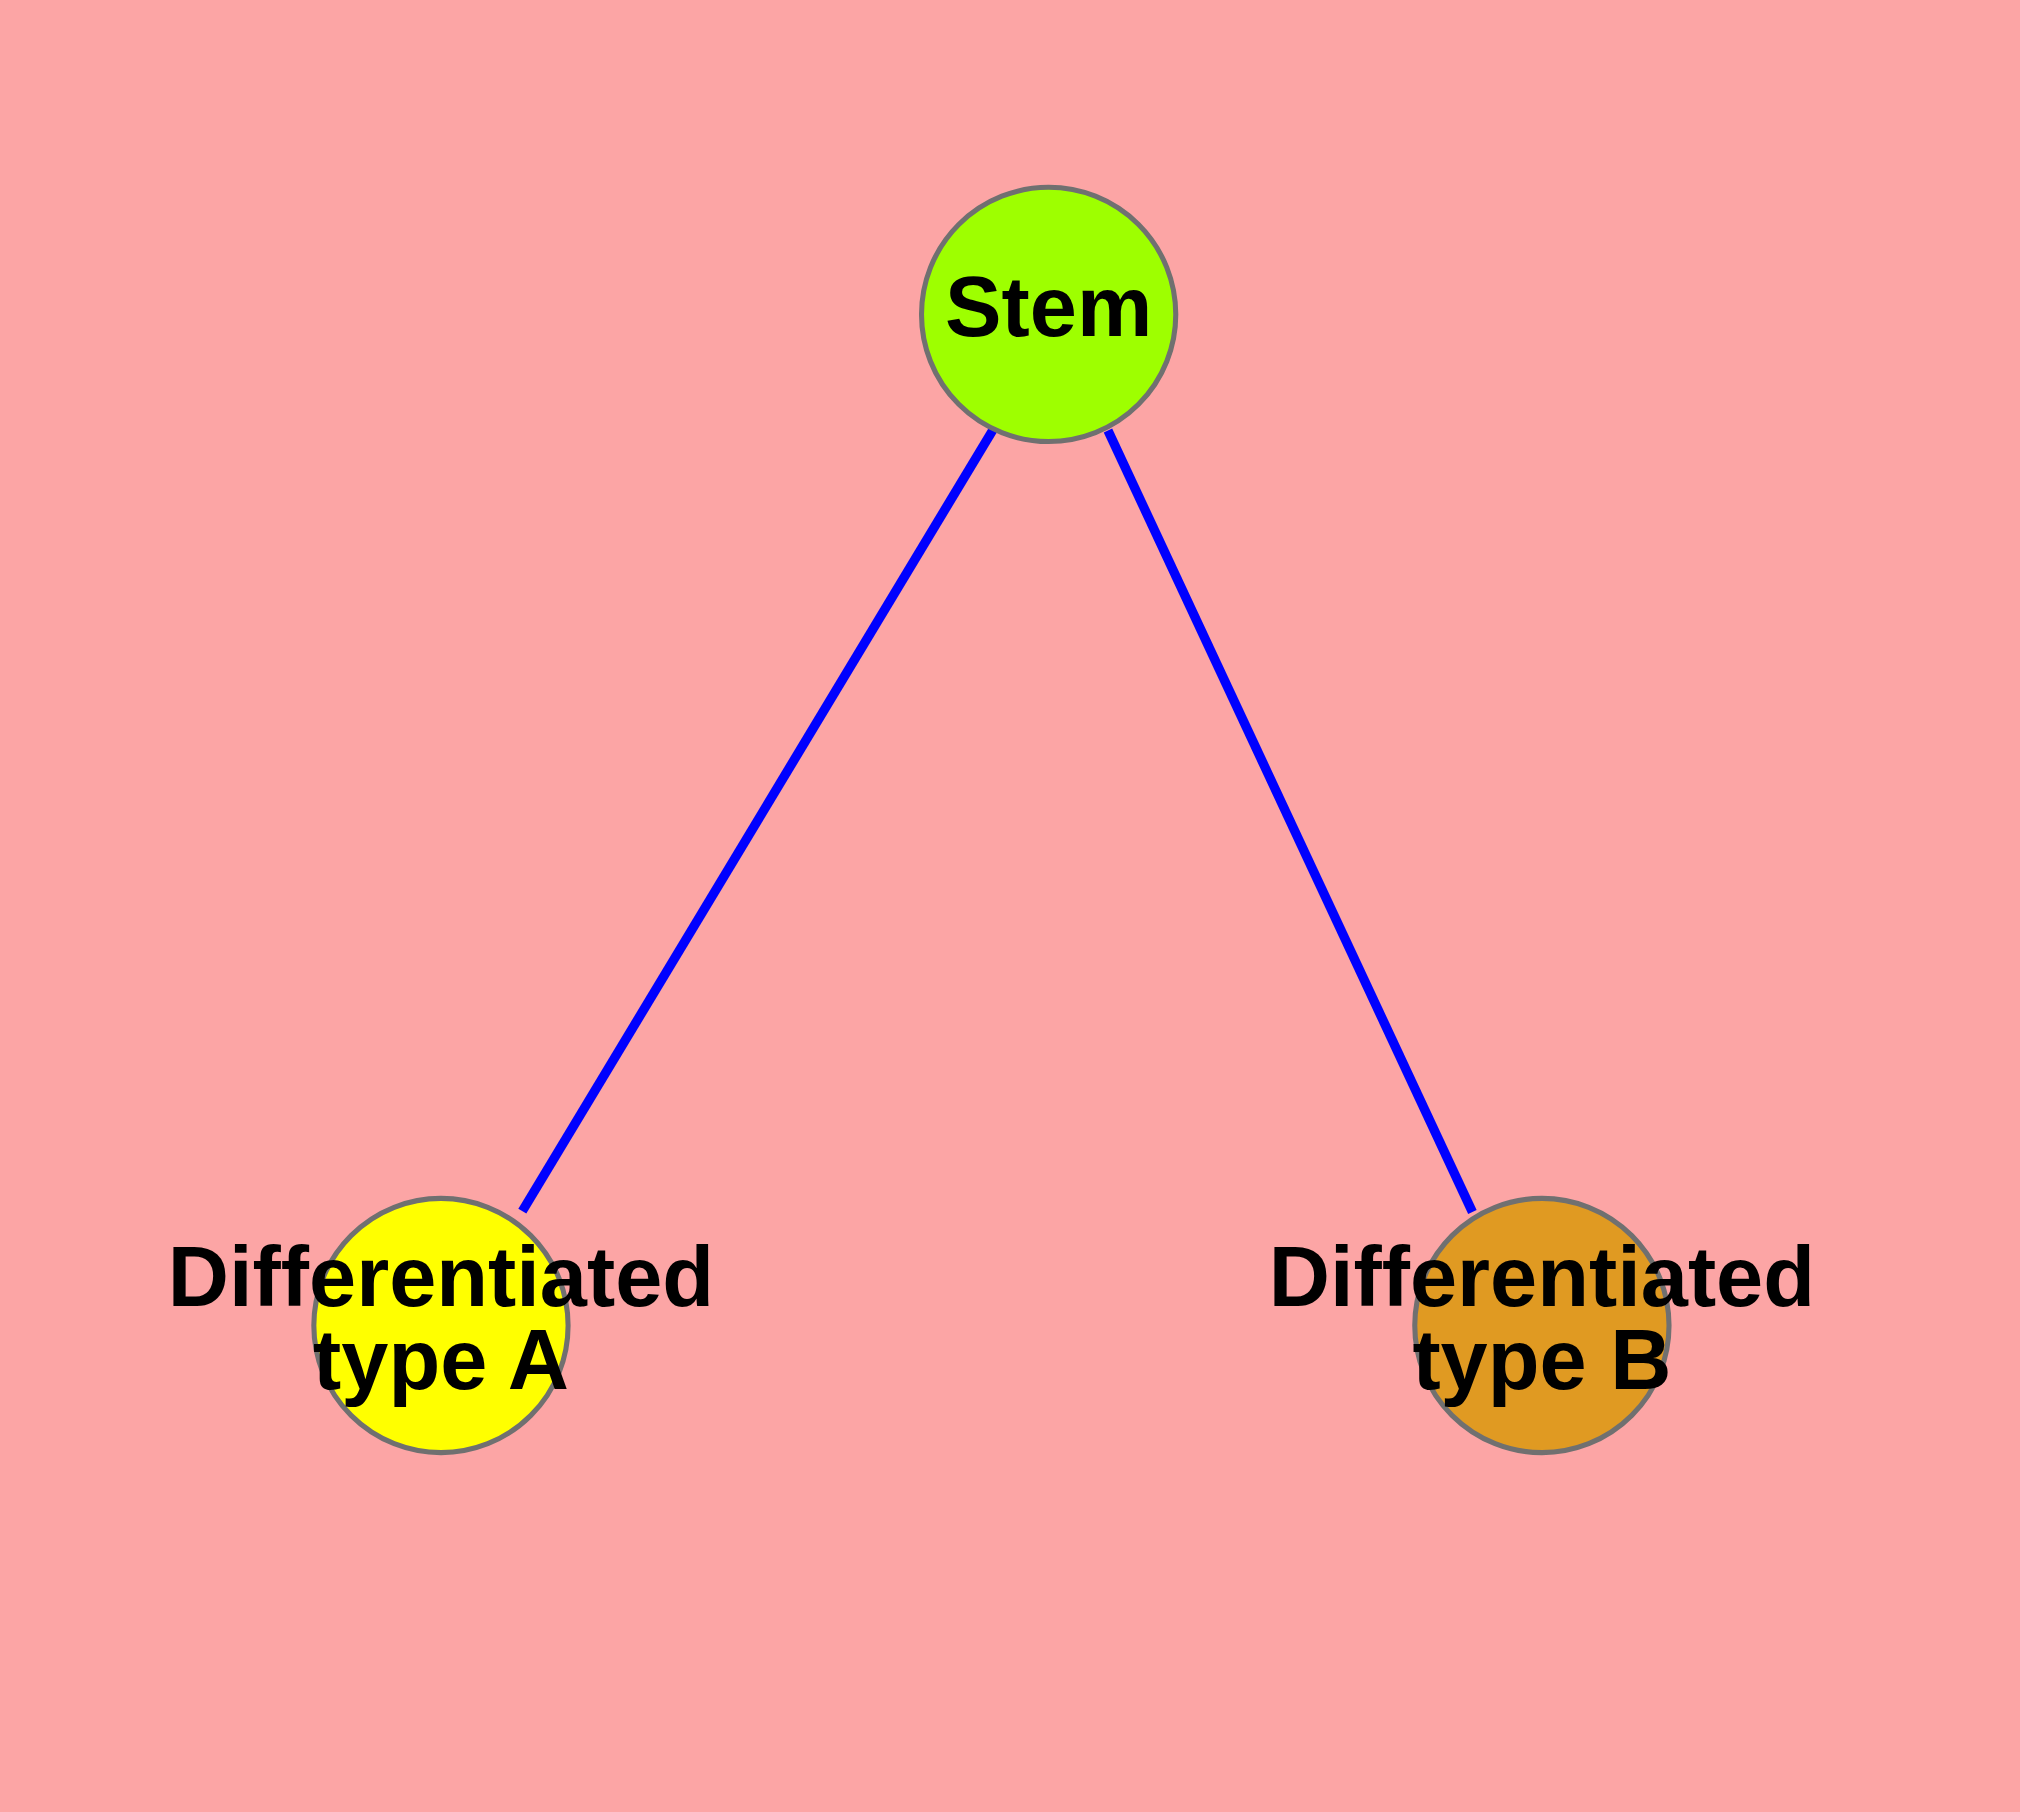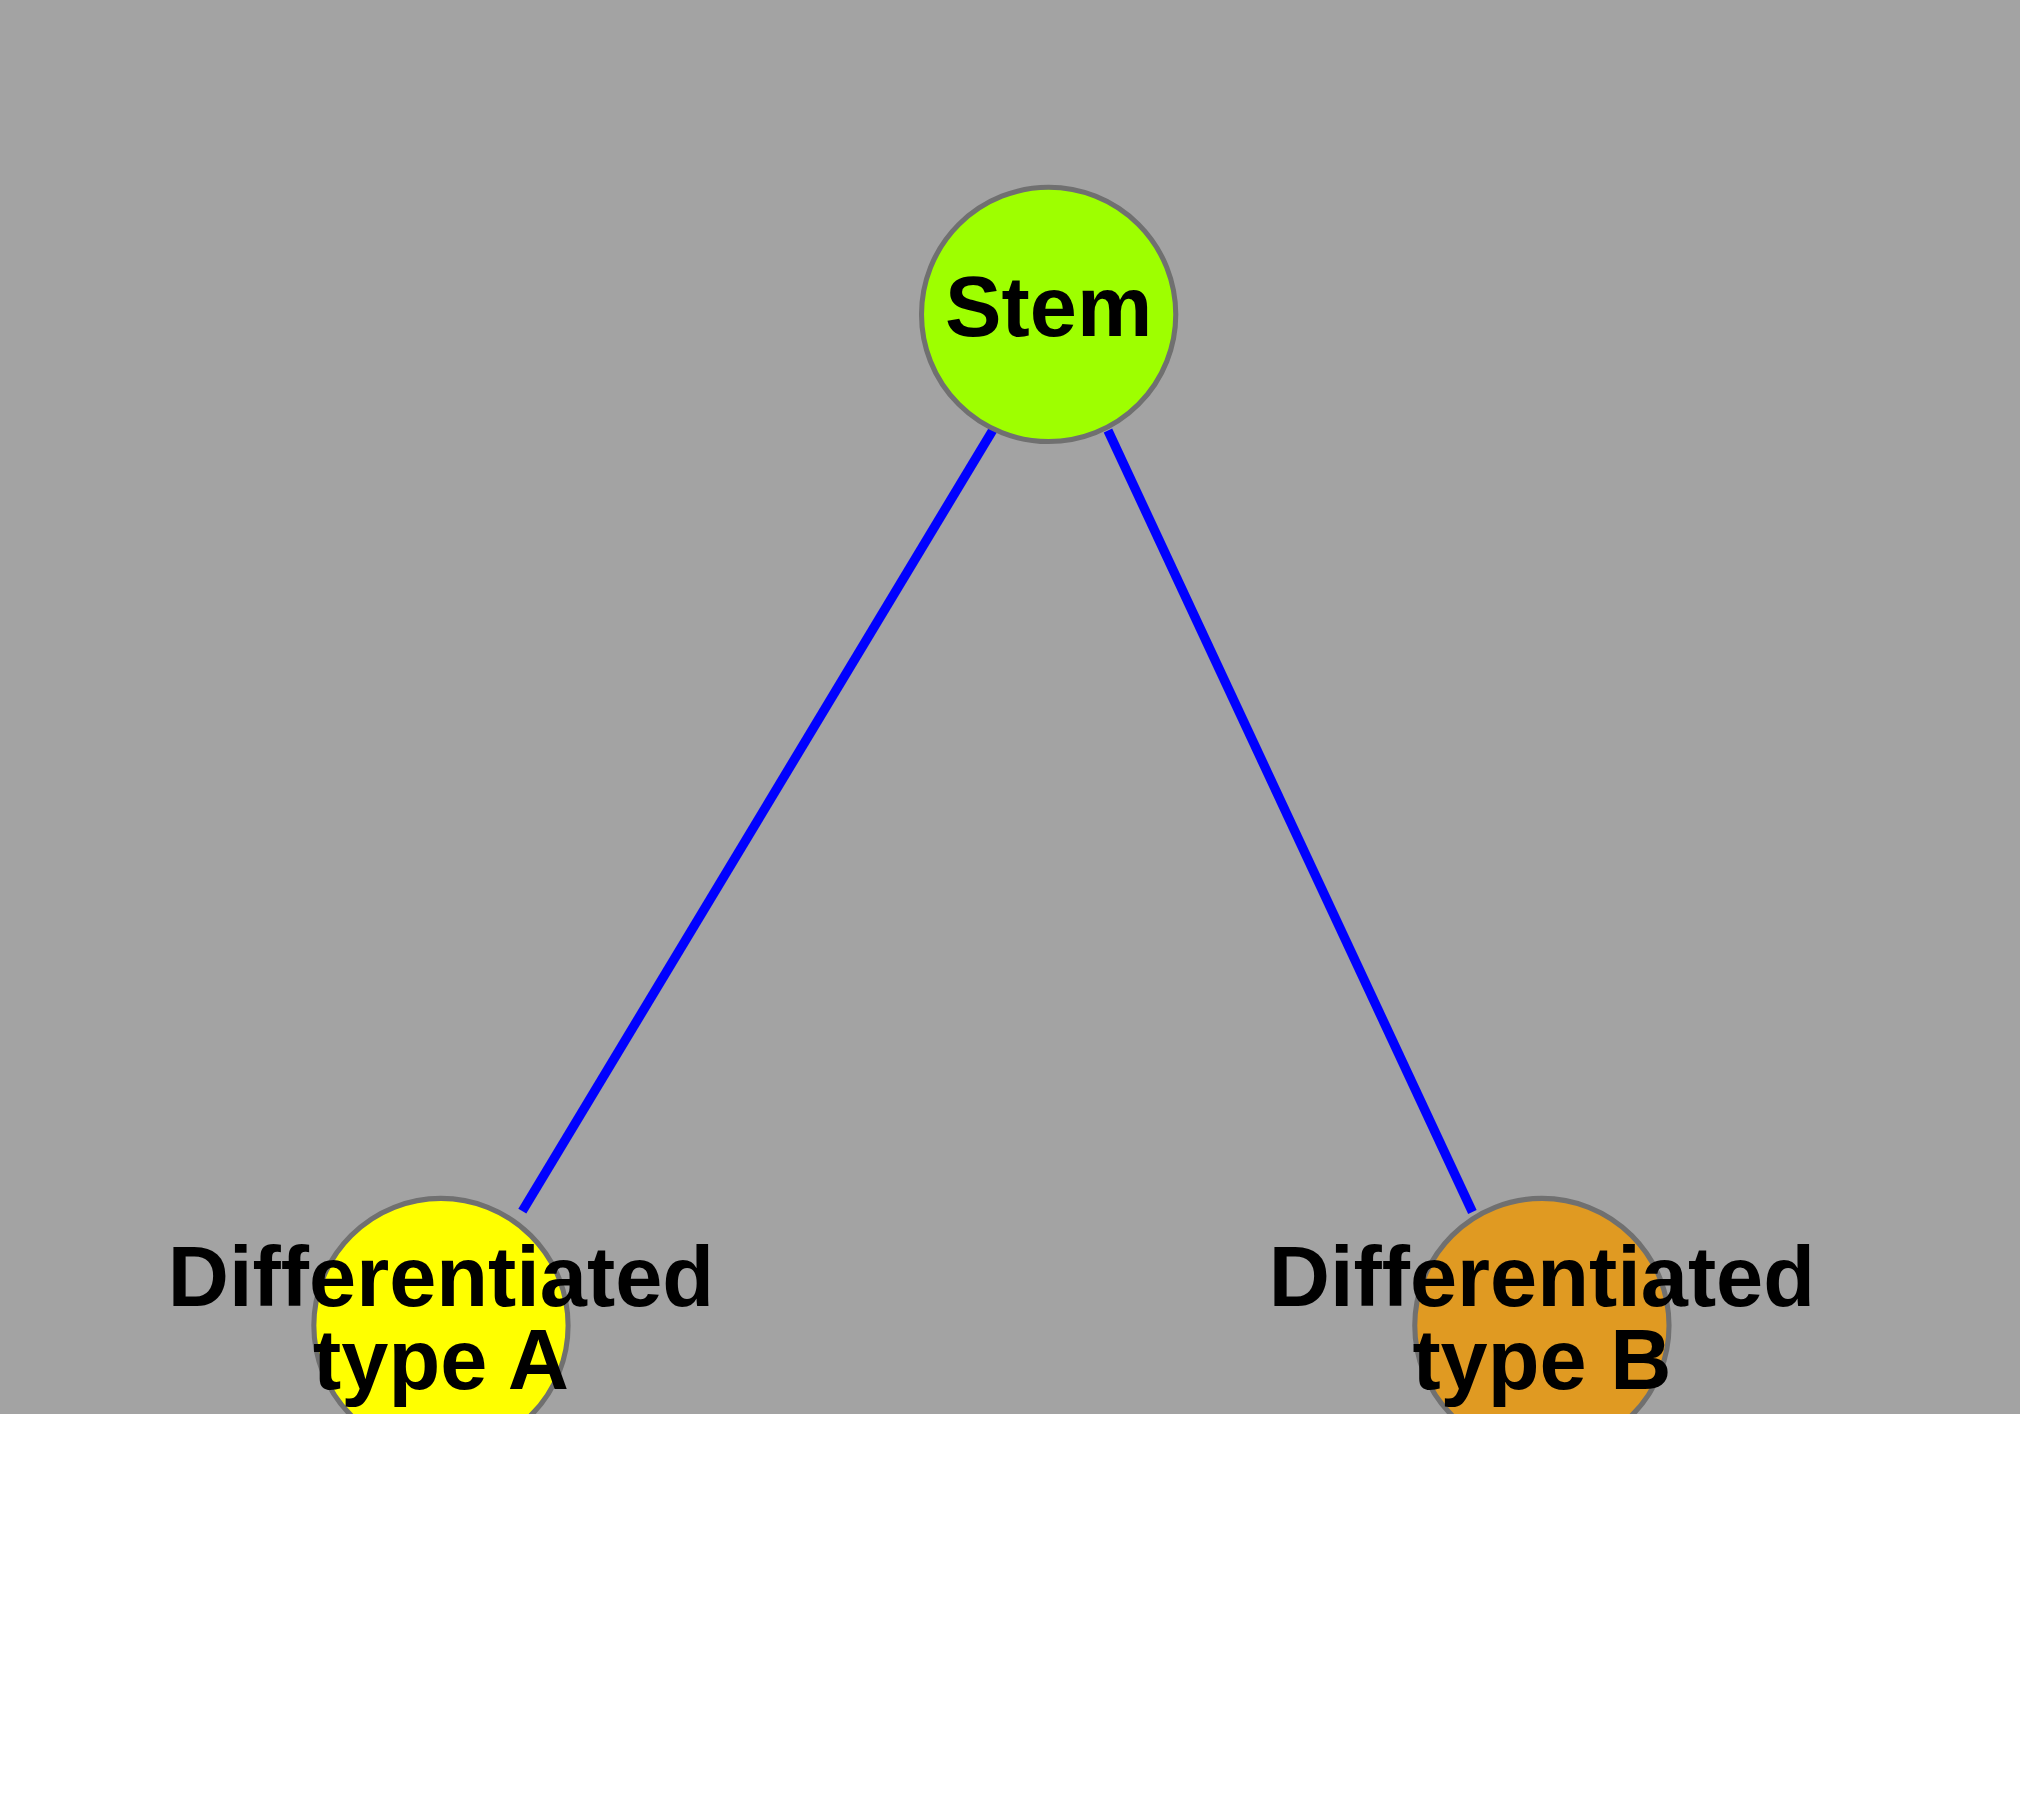--- a/index.html
+++ b/index.html
@@ -28,21 +28,21 @@
     font-weight: bold;
     fill: #000000;
     text-anchor: middle;
     dominant-baseline: middle;
     paint-order: normal;
   }
 </style>
 </head>
 <body>
 
-<div id="canvas" style="width: 2021px; height: 1414px; background: #a3a3a3;">
+<div id="canvas" style="width: 2021px; height: 1812px; background: #fca5a5;">
   <svg id="graph-svg" viewBox="0 0 2384 2138">
     <g id="edges-layer">
         <line x1="1172" y1="506" x2="616" y2="1429" stroke="#0000ff" stroke-width="11" stroke-linecap="butt"></line>
         <line x1="1307" y1="508" x2="1737" y2="1430" stroke="#0000ff" stroke-width="11" stroke-linecap="butt"></line>
       </g>
     <g id="nodes-layer">
         <circle cx="1237" cy="371" r="150" fill="#9eff00" stroke="#707070" stroke-width="6"></circle>
         <circle cx="520" cy="1564" r="150" fill="#ffff00" stroke="#707070" stroke-width="6"></circle>
         <circle cx="1819" cy="1564" r="150" fill="#e09a22" stroke="#707070" stroke-width="6"></circle>
       </g>

